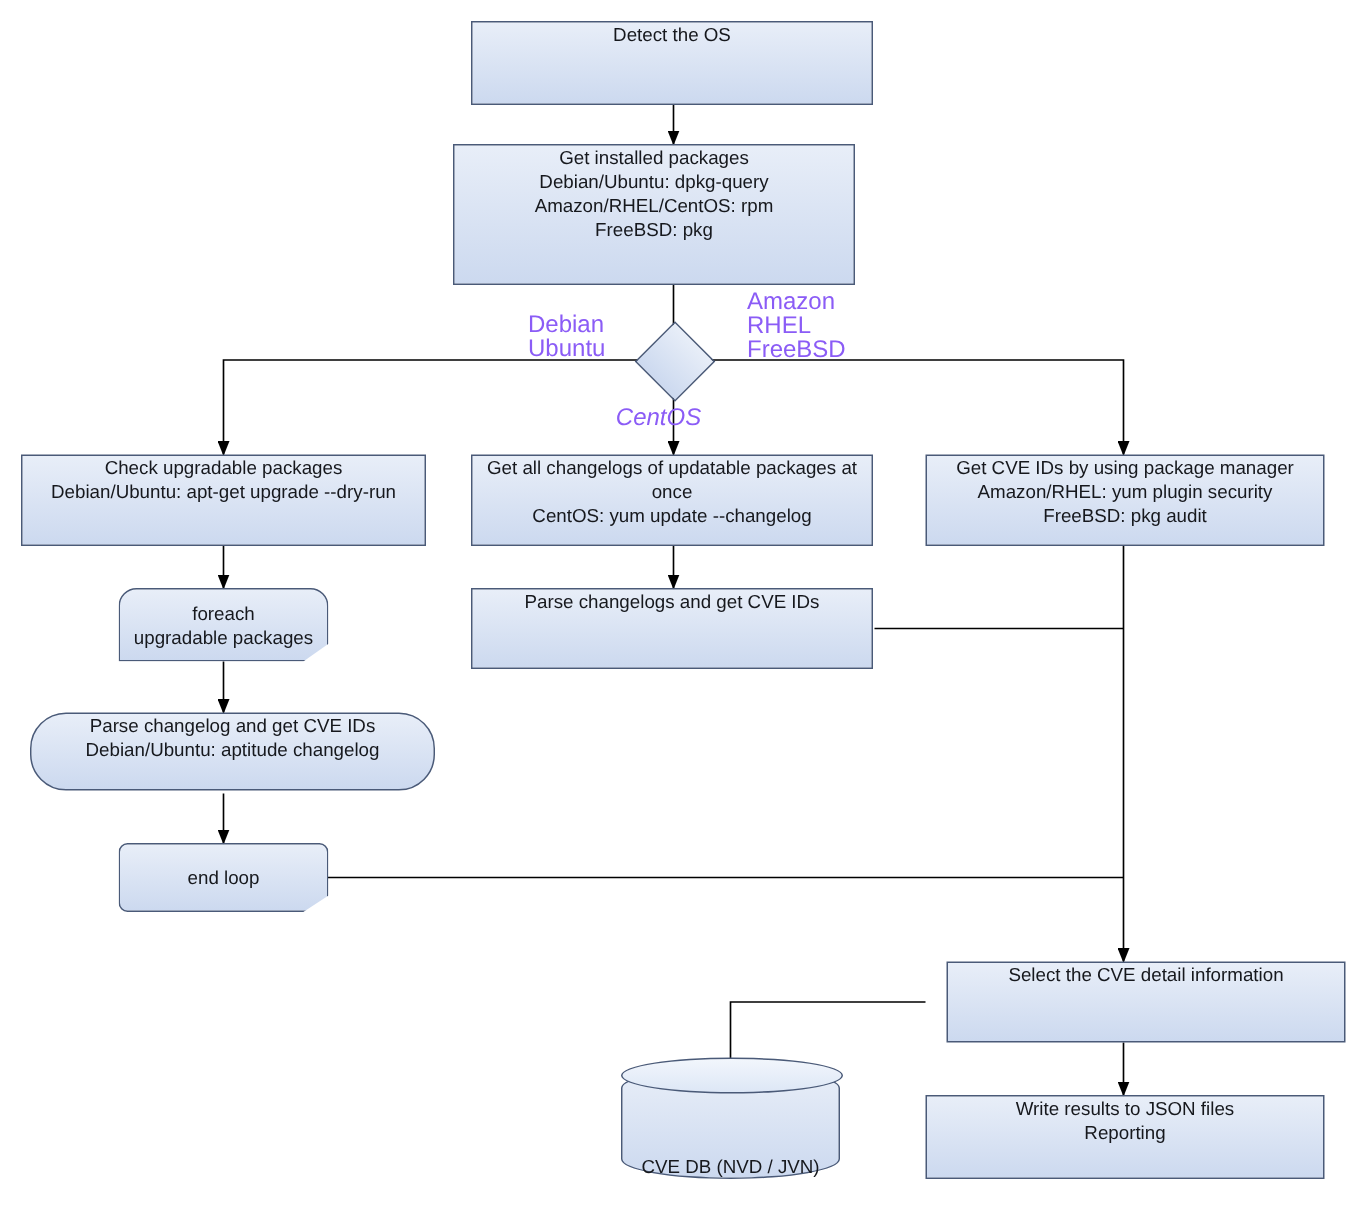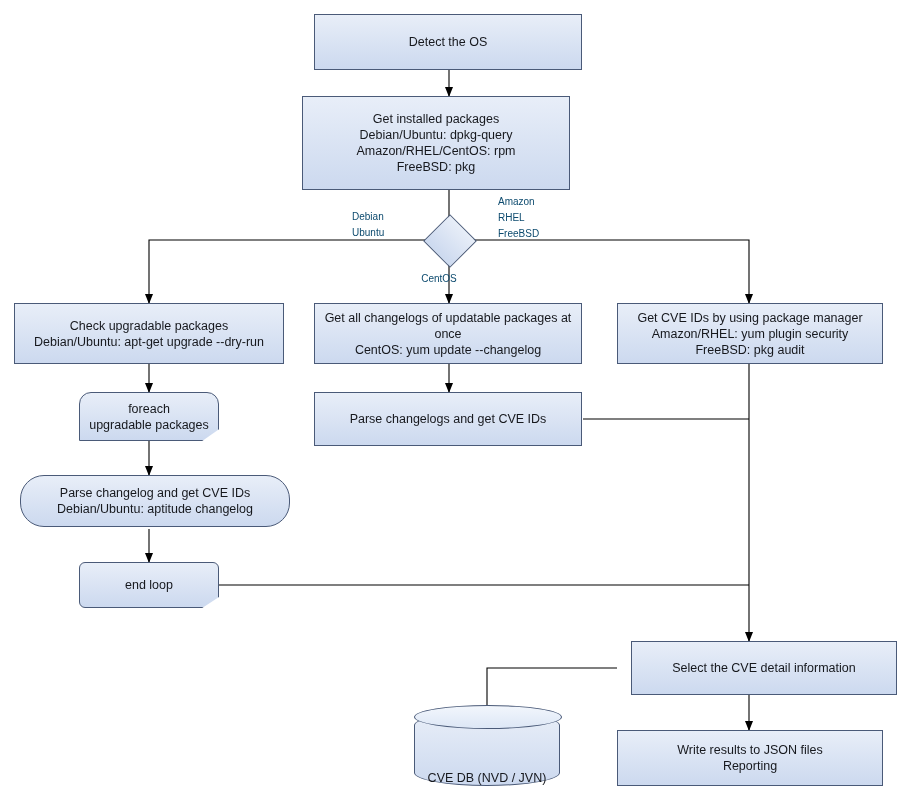--- a/index.html
+++ b/index.html
@@ -28,21 +28,21 @@
   .node {
     position: absolute;
     box-sizing: border-box;
     border: 1px solid #4a5a78;
     background: linear-gradient(to bottom, #e8eef8 0%, #ccd9ef 100%);
     color: #16181d;
     font-size: 12.5px;
     line-height: 16px;
     text-align: center;
     display: flex;
-    align-items: center;
+    align-items: flex-start;
     justify-content: center;
     white-space: pre-line;
   }
   .node .txt {
     width: 100%;
     padding: 0 4px;
     white-space: pre-line;
   }
   .diamond {
     position: absolute;
@@ -79,23 +79,23 @@
     justify-content: center;
   }
   .db-top {
     position: absolute;
     border: 1px solid #4a5a78;
     background: linear-gradient(to bottom, #f2f6fc 0%, #dde7f6 100%);
     border-radius: 50%;
   }
   .edge-label {
     position: absolute;
-    font-size: 10px;
+    font-size: 16px;
     line-height: 16px;
-    color: #0c4a6e;
+    color: #8b5cf6;
     white-space: pre-line;
     text-align: left;
   }
 </style>
 </head>
 <body>
 
 <div id="canvas">
 
   <svg class="edges" viewBox="0 0 898 803">
@@ -147,21 +147,21 @@
 FreeBSD: pkg</span>
   </div>
 
   <div class="diamond" style="left:431px; top:222px; width:36px; height:36px;"></div>
 
   <div class="edge-label" style="left:352px; top:209px; width:80px;">Debian
 Ubuntu</div>
   <div class="edge-label" style="left:498px; top:194px; width:90px;">Amazon
 RHEL
 FreeBSD</div>
-  <div class="edge-label" style="left:399px; top:271px; width:80px; text-align:center;">CentOS</div>
+  <div class="edge-label" style="left:399px; top:271px; width:80px; text-align:center;font-style:italic;">CentOS</div>
 
   <div class="node" style="left:14px; top:303px; width:270px; height:61px;">
     <span class="txt">Check upgradable packages
 Debian/Ubuntu: apt-get upgrade --dry-run</span>
   </div>
 
   <div class="node" style="left:617px; top:303px; width:266px; height:61px;">
     <span class="txt">Get CVE IDs by using package manager
 Amazon/RHEL: yum plugin security
 FreeBSD: pkg audit</span>

